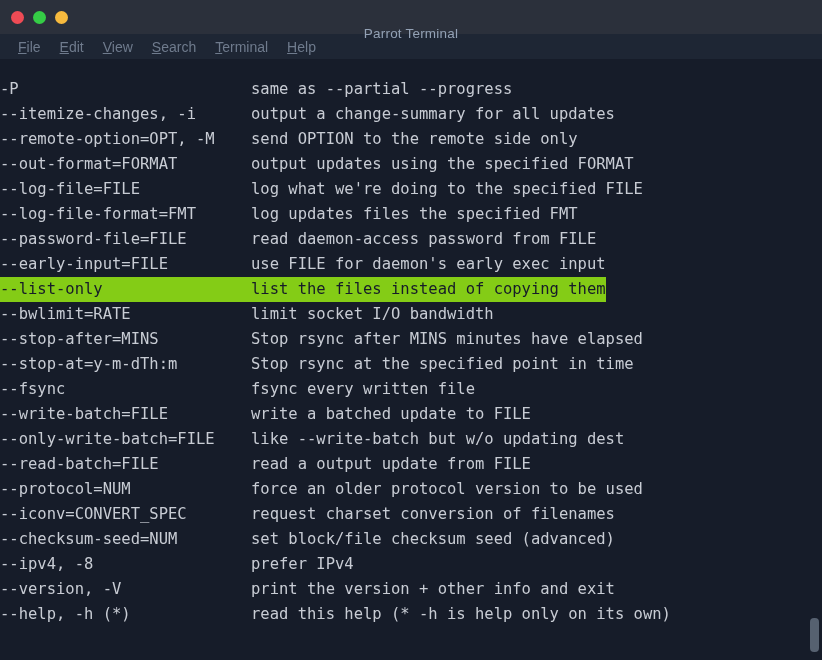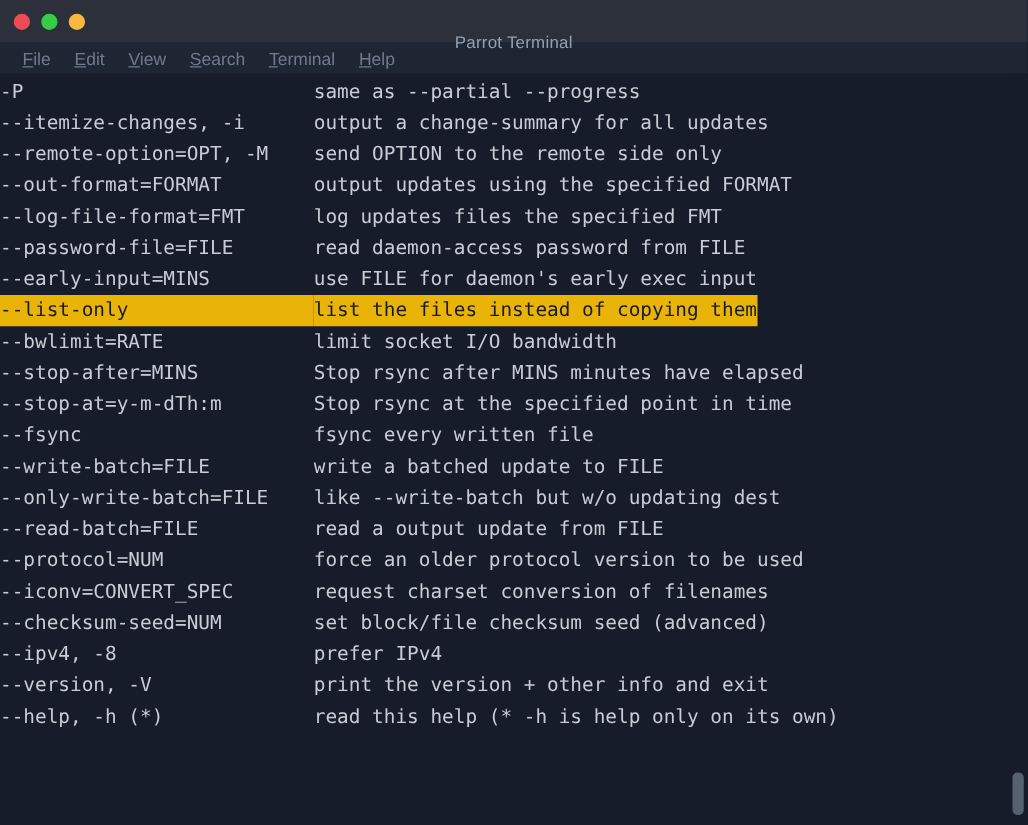--- a/index.html
+++ b/index.html
@@ -85,20 +85,21 @@
     text-decoration: underline;
   }
 
   
   #screen {
     position: relative;
     flex: 1 1 auto;
     background: #161c29;
     overflow: hidden;
     padding-top: 2px;
+    margin-top: 16px;
   }
   #lines {
     position: absolute;
     left: 0;
     top: 2px;
     right: 0;
   }
   .trow {
     height: 25px;
     line-height: 25px;
@@ -112,21 +113,21 @@
     display: inline-block;
     white-space: pre;
   }
   .trow .opt {
     width: 251px;
   }
   .trow.selected {
     background: transparent;
   }
   .trow.selected .seg {
-    background: #eab308;
+    background: #84cc16;
     color: #161c29;
   }
   .trow.selected .opt {
     padding-right: 0;
   }
 
   
   #scrollbar {
     position: absolute;
     right: 0;
@@ -167,23 +168,24 @@
       <div class="menu-item"><span class="mn">T</span>erminal</div>
       <div class="menu-item"><span class="mn">H</span>elp</div>
     </div>
 
   <div id="screen">
     <div id="lines">
         <div class="trow"><span class="seg opt">-P</span><span class="seg desc">same as --partial --progress</span></div>
         <div class="trow"><span class="seg opt">--itemize-changes, -i</span><span class="seg desc">output a change-summary for all updates</span></div>
         <div class="trow"><span class="seg opt">--remote-option=OPT, -M</span><span class="seg desc">send OPTION to the remote side only</span></div>
         <div class="trow"><span class="seg opt">--out-format=FORMAT</span><span class="seg desc">output updates using the specified FORMAT</span></div>
+        <div class="trow"><span class="seg opt">--log-file=FILE</span><span class="seg desc">log what we're doing to the specified FILE</span></div>
         <div class="trow"><span class="seg opt">--log-file-format=FMT</span><span class="seg desc">log updates files the specified FMT</span></div>
         <div class="trow"><span class="seg opt">--password-file=FILE</span><span class="seg desc">read daemon-access password from FILE</span></div>
-        <div class="trow"><span class="seg opt">--early-input=MINS</span><span class="seg desc">use FILE for daemon's early exec input</span></div>
+        <div class="trow"><span class="seg opt">--early-input=FILE</span><span class="seg desc">use FILE for daemon's early exec input</span></div>
         <div class="trow selected"><span class="seg opt">--list-only</span><span class="seg desc">list the files instead of copying them</span></div>
         <div class="trow"><span class="seg opt">--bwlimit=RATE</span><span class="seg desc">limit socket I/O bandwidth</span></div>
         <div class="trow"><span class="seg opt">--stop-after=MINS</span><span class="seg desc">Stop rsync after MINS minutes have elapsed</span></div>
         <div class="trow"><span class="seg opt">--stop-at=y-m-dTh:m</span><span class="seg desc">Stop rsync at the specified point in time</span></div>
         <div class="trow"><span class="seg opt">--fsync</span><span class="seg desc">fsync every written file</span></div>
         <div class="trow"><span class="seg opt">--write-batch=FILE</span><span class="seg desc">write a batched update to FILE</span></div>
         <div class="trow"><span class="seg opt">--only-write-batch=FILE</span><span class="seg desc">like --write-batch but w/o updating dest</span></div>
         <div class="trow"><span class="seg opt">--read-batch=FILE</span><span class="seg desc">read a output update from FILE</span></div>
         <div class="trow"><span class="seg opt">--protocol=NUM</span><span class="seg desc">force an older protocol version to be used</span></div>
         <div class="trow"><span class="seg opt">--iconv=CONVERT_SPEC</span><span class="seg desc">request charset conversion of filenames</span></div>

